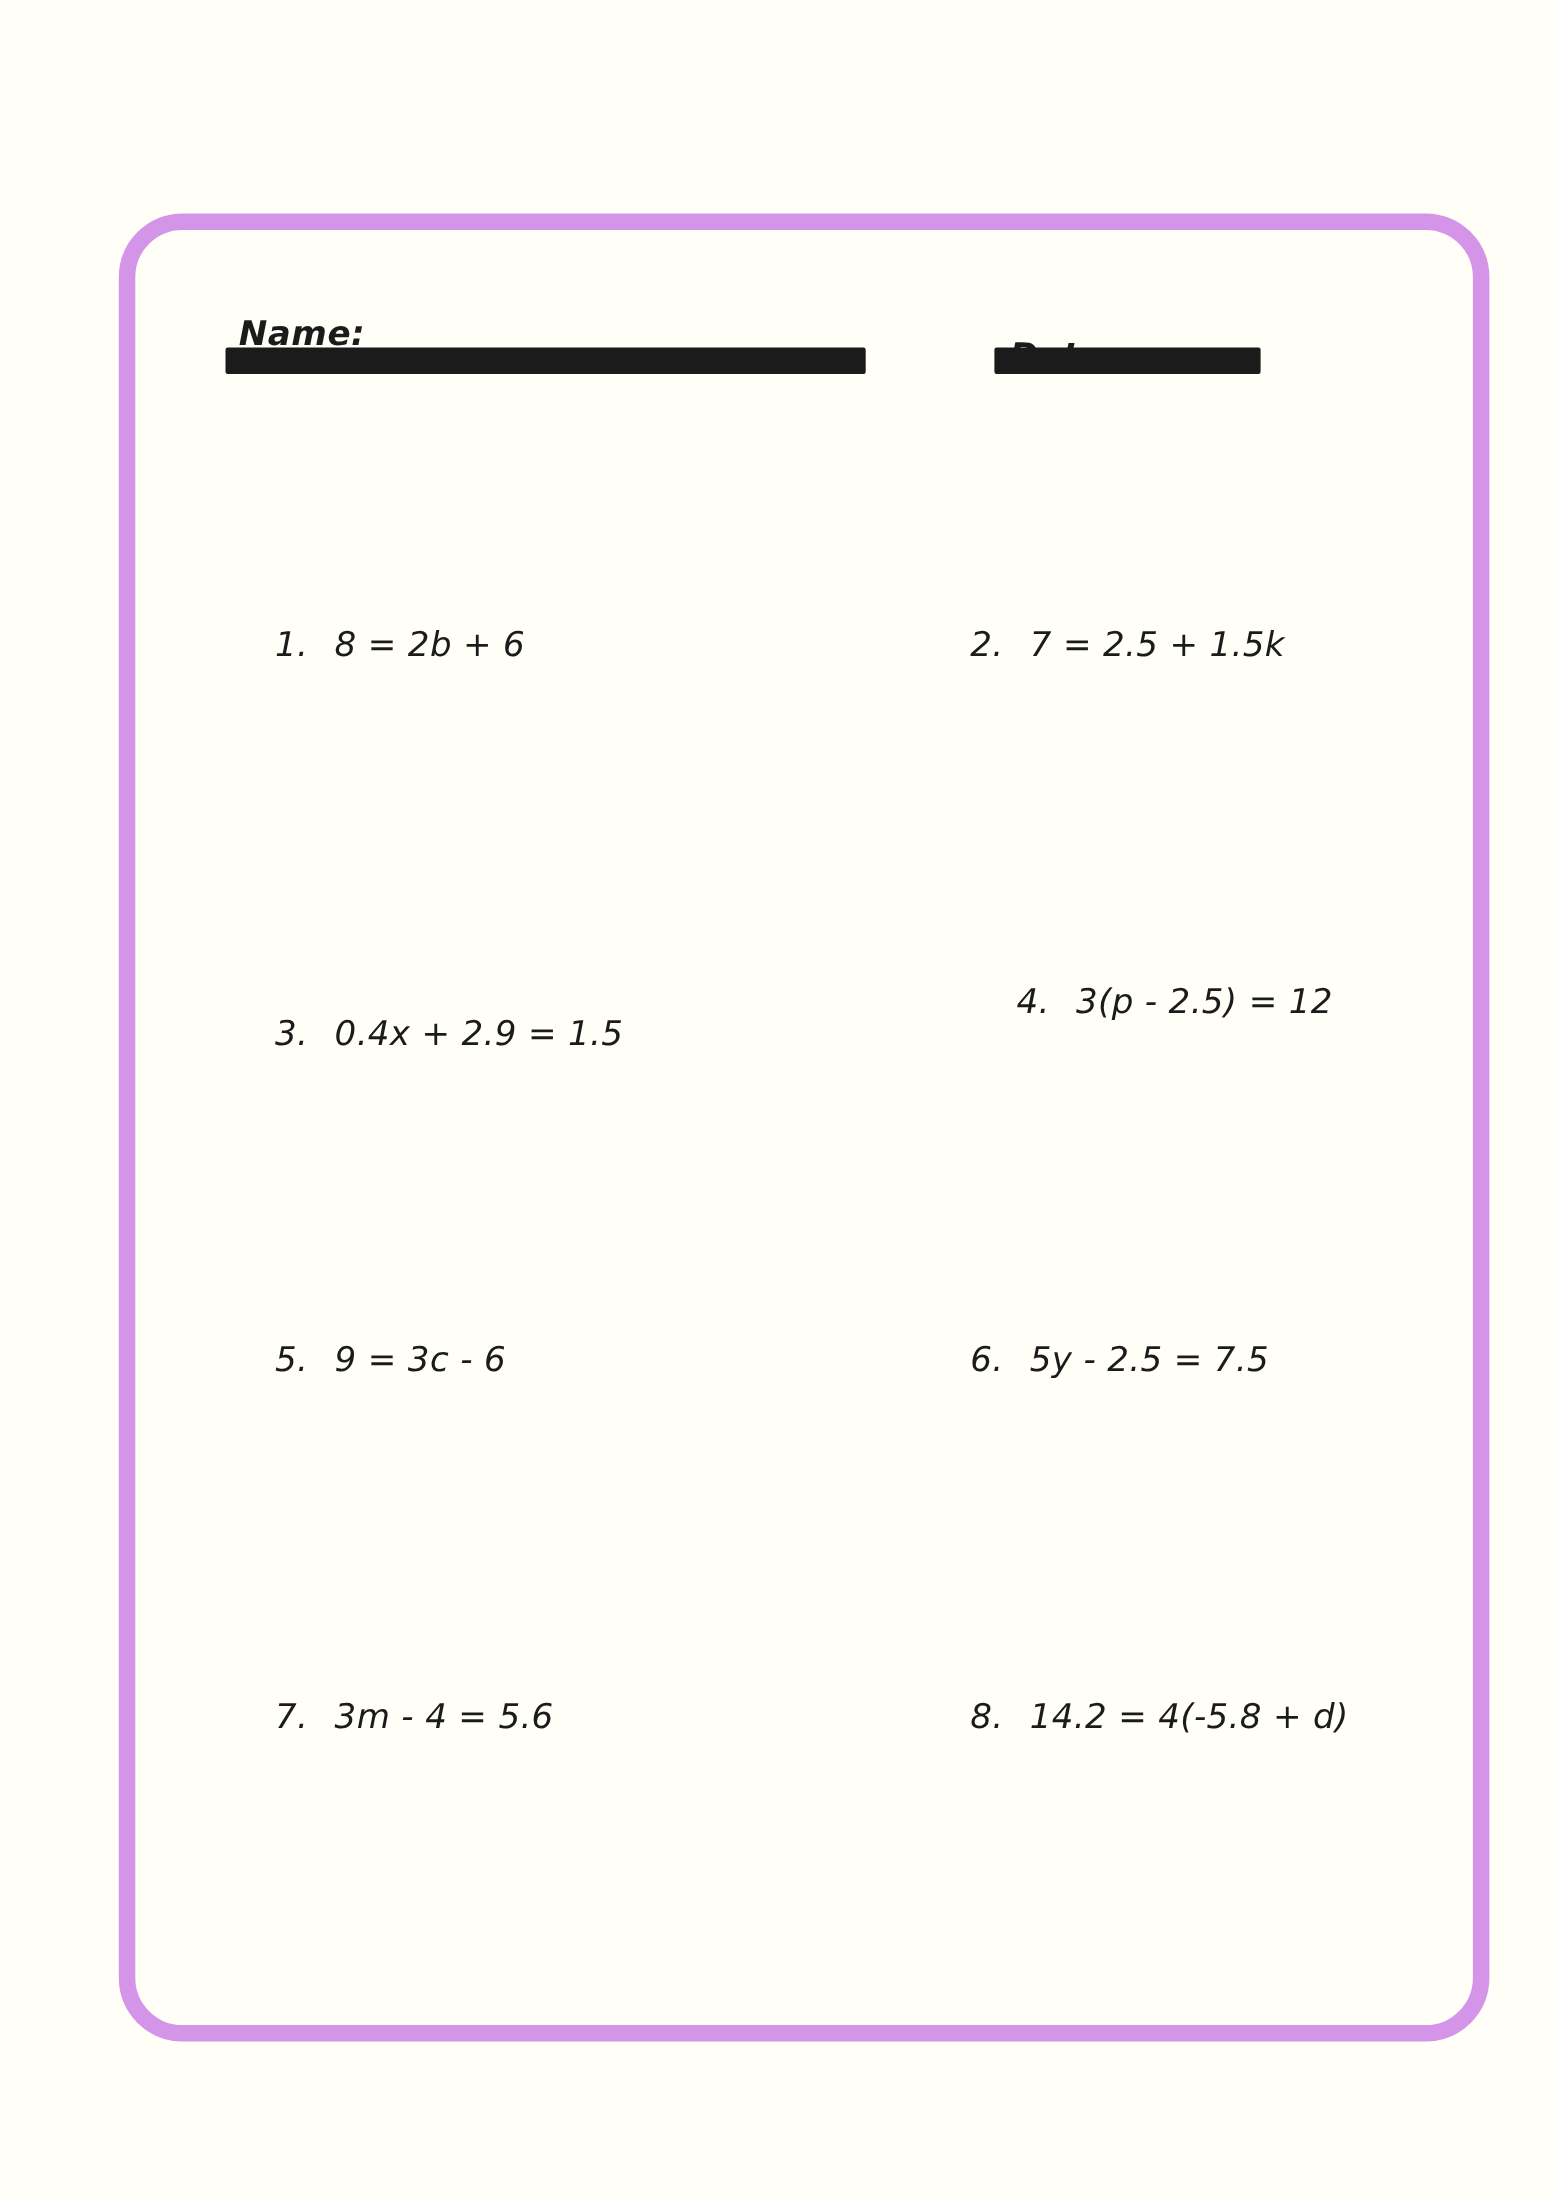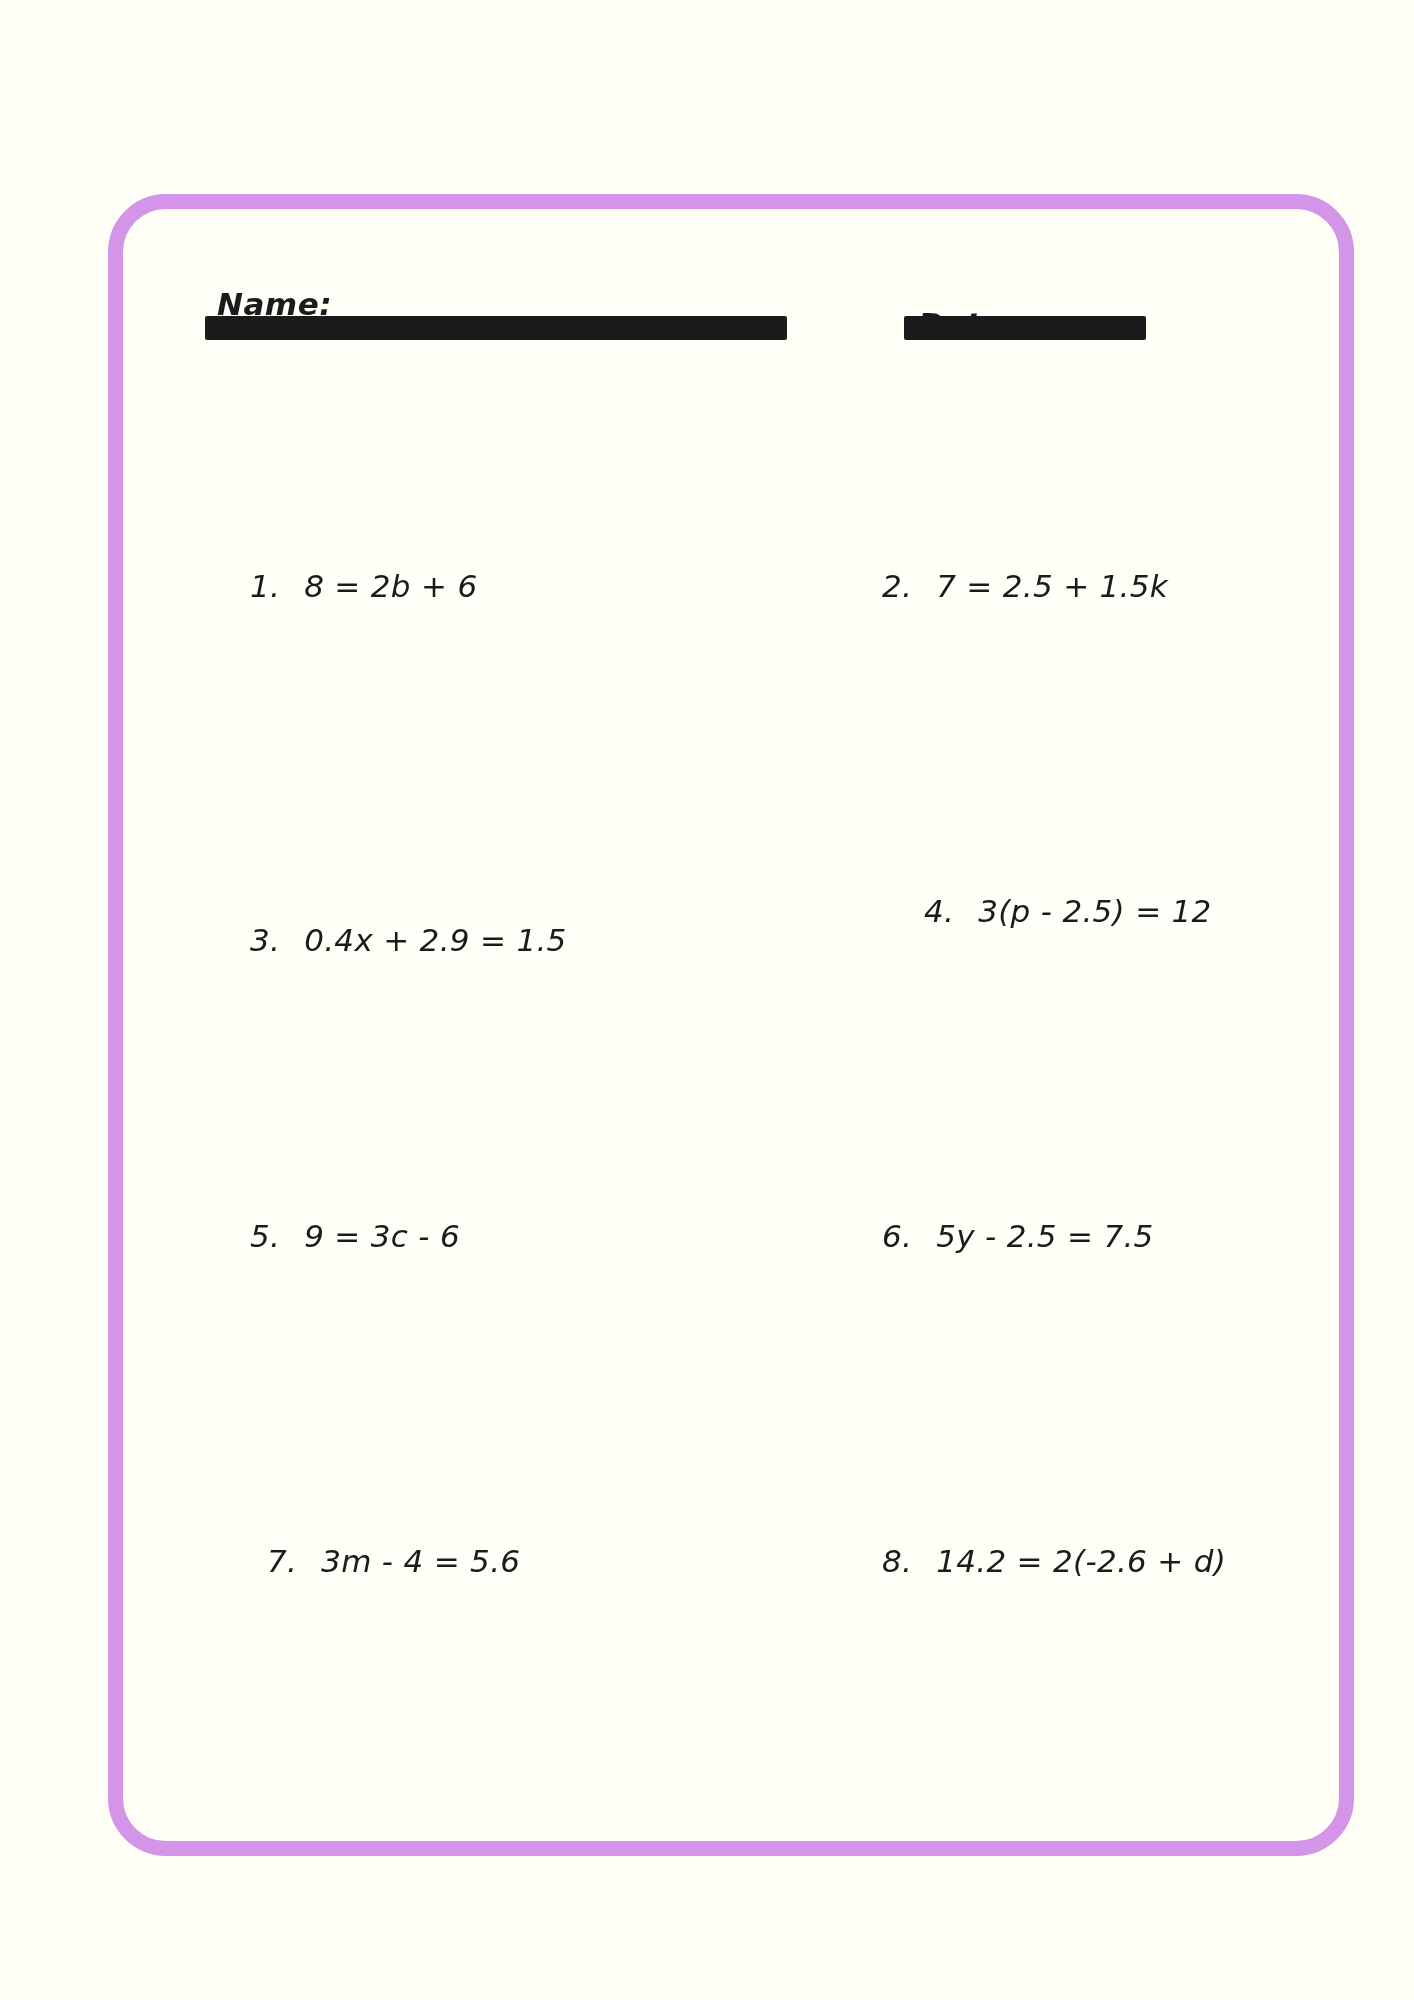--- a/index.html
+++ b/index.html
@@ -111,20 +111,20 @@
     <span class="problem-number">4.</span><span class="problem-eq">3(p - 2.5) = 12</span>
   </div>
 
   <div class="problem" style="left:202px; top:1170px;">
     <span class="problem-number">5.</span><span class="problem-eq">9 = 3c - 6</span>
   </div>
   <div class="problem" style="left:834px; top:1170px;">
     <span class="problem-number">6.</span><span class="problem-eq">5y - 2.5 = 7.5</span>
   </div>
 
-  <div class="problem" style="left:219px; top:1495px;">
+  <div class="problem" style="left:202px; top:1495px;">
     <span class="problem-number">7.</span><span class="problem-eq">3m - 4 = 5.6</span>
   </div>
   <div class="problem" style="left:834px; top:1495px;">
-    <span class="problem-number">8.</span><span class="problem-eq">14.2 = 2(-2.6 + d)</span>
+    <span class="problem-number">8.</span><span class="problem-eq">14.2 = 4(-5.8 + d)</span>
   </div>
 
 </div>
 
 </body></html>

